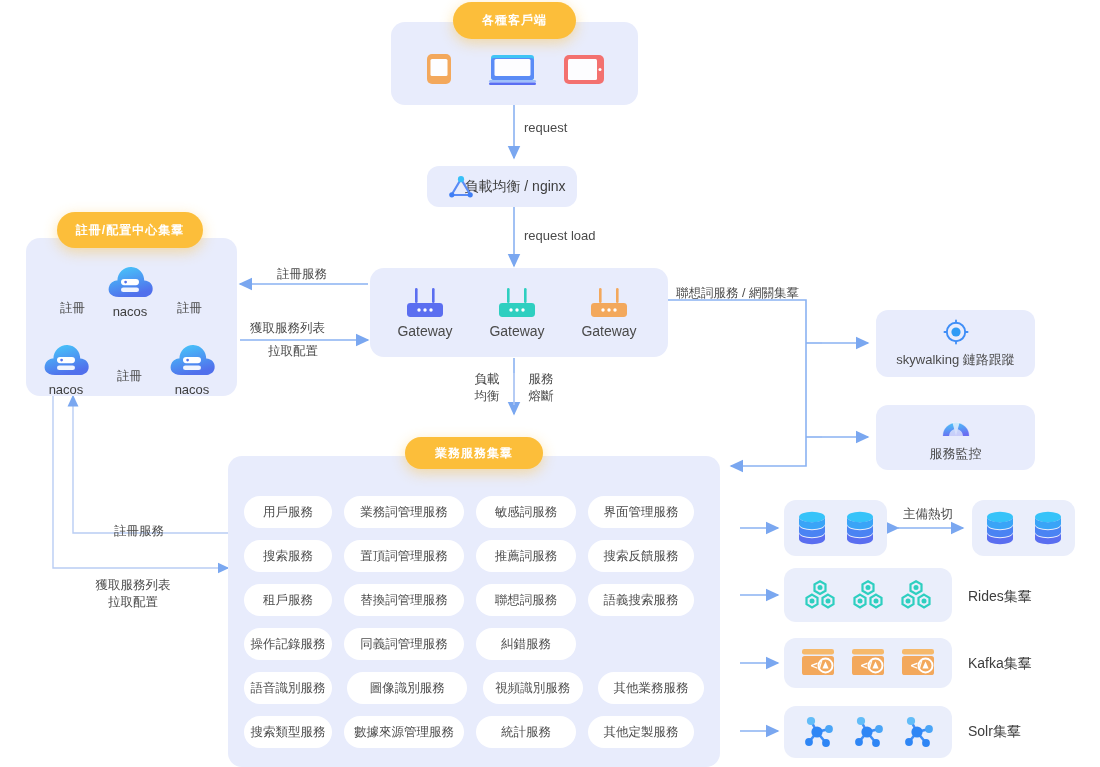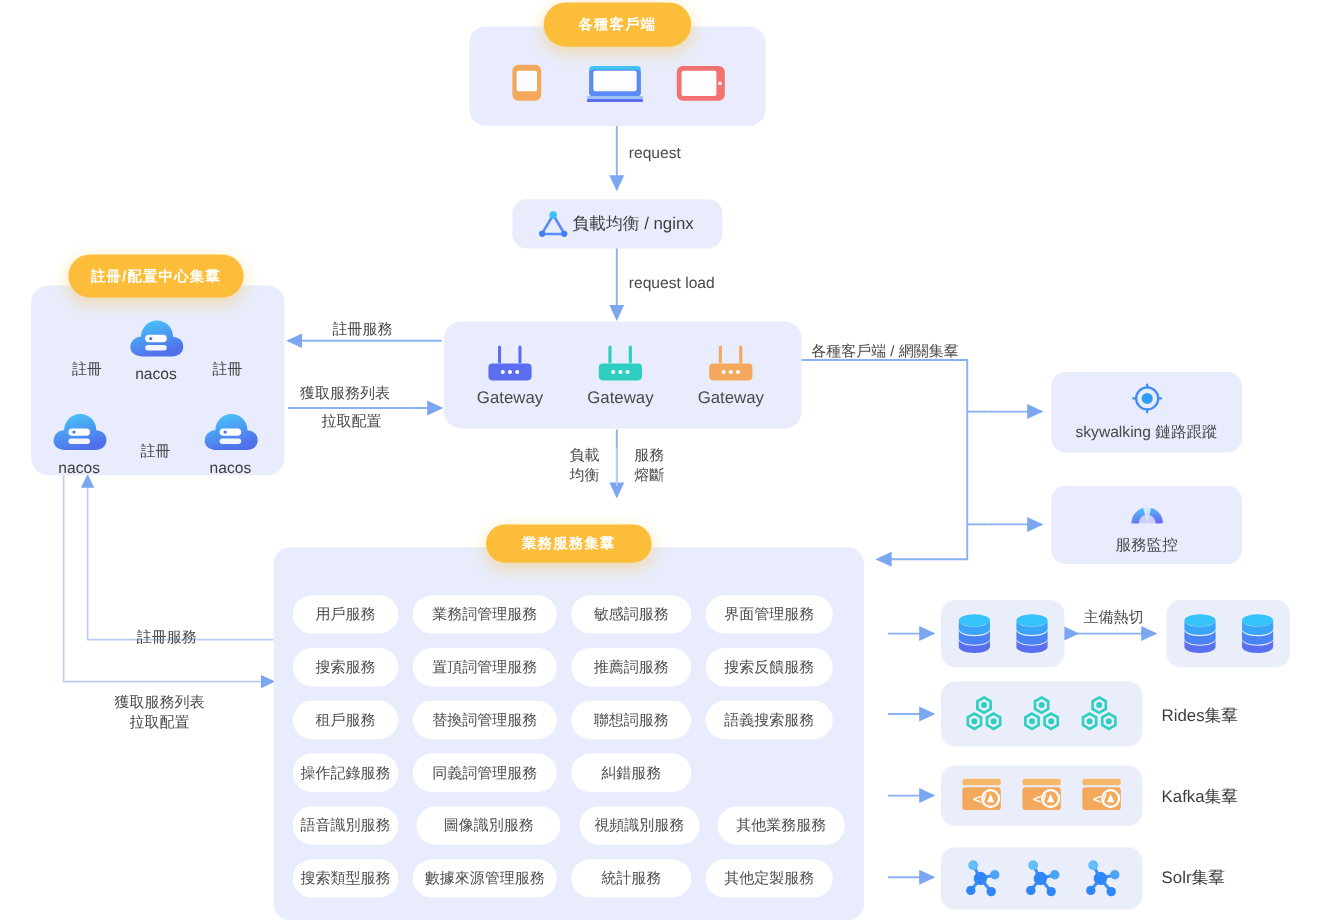--- a/index.html
+++ b/index.html
@@ -202,21 +202,21 @@
   <div class="abs" style="left:563px;top:54px;">
     <svg width="42" height="31" viewBox="0 0 42 31">
       <rect x="1" y="1" width="40" height="29" rx="5" fill="#f3716f"></rect>
       <rect x="5" y="5" width="29" height="21" rx="1.5" fill="#fdfdff"></rect>
       <circle cx="37" cy="15.5" r="1.5" fill="#fdfdff"></circle>
     </svg>
   </div>
 
   <div class="lbl-en abs" style="left:524px;top:120px;">request</div>
 
-  <div class="lbbox abs" style="left:427px;top:166px;width:175px;height:41px;">
+  <div class="lbbox abs" style="left:427px;top:166px;width:150px;height:41px;">
     <span class="abs" style="left:22px;top:10px;">
       <svg width="24" height="22" viewBox="0 0 24 22">
         <path d="M12 3 L21.5 19 L2.5 19 Z" fill="none" stroke="#5a8bf6" stroke-width="2.2" stroke-linejoin="round"></path>
         <circle cx="12" cy="3.2" r="3.1" fill="#38c0f7"></circle>
         <circle cx="2.8" cy="18.8" r="2.6" fill="#3f7ef5"></circle>
         <circle cx="21.2" cy="18.8" r="2.6" fill="#3f7ef5"></circle>
       </svg>
     </span>
     <span style="margin-left:26px;">負載均衡 / nginx</span>
   </div>
@@ -322,21 +322,21 @@
         <rect x="28" y="0" width="2.6" height="15" rx="1.3" fill="#f3a85c"></rect>
         <rect x="3" y="15" width="36" height="14" rx="3.4" fill="#f3a85c"></rect>
         <circle cx="15" cy="22" r="1.7" fill="#ffffff"></circle>
         <circle cx="21" cy="22" r="1.7" fill="#ffffff"></circle>
         <circle cx="27" cy="22" r="1.7" fill="#ffffff"></circle>
       </svg>
     </span>
     <span class="gwlabel">Gateway</span>
   </div>
 
-  <div class="lbl abs" style="left:676px;top:285px;">各種客戶端 / 網關集羣</div>
+  <div class="lbl abs" style="left:676px;top:285px;">聯想詞服務 / 網關集羣</div>
 
   <div class="lbl lbl-center abs" style="left:466px;top:371px;width:42px;">
     <div>負載</div>
     <div>均衡</div>
   </div>
   <div class="lbl lbl-center abs" style="left:520px;top:371px;width:42px;">
     <div>服務</div>
     <div>熔斷</div>
   </div>
 

